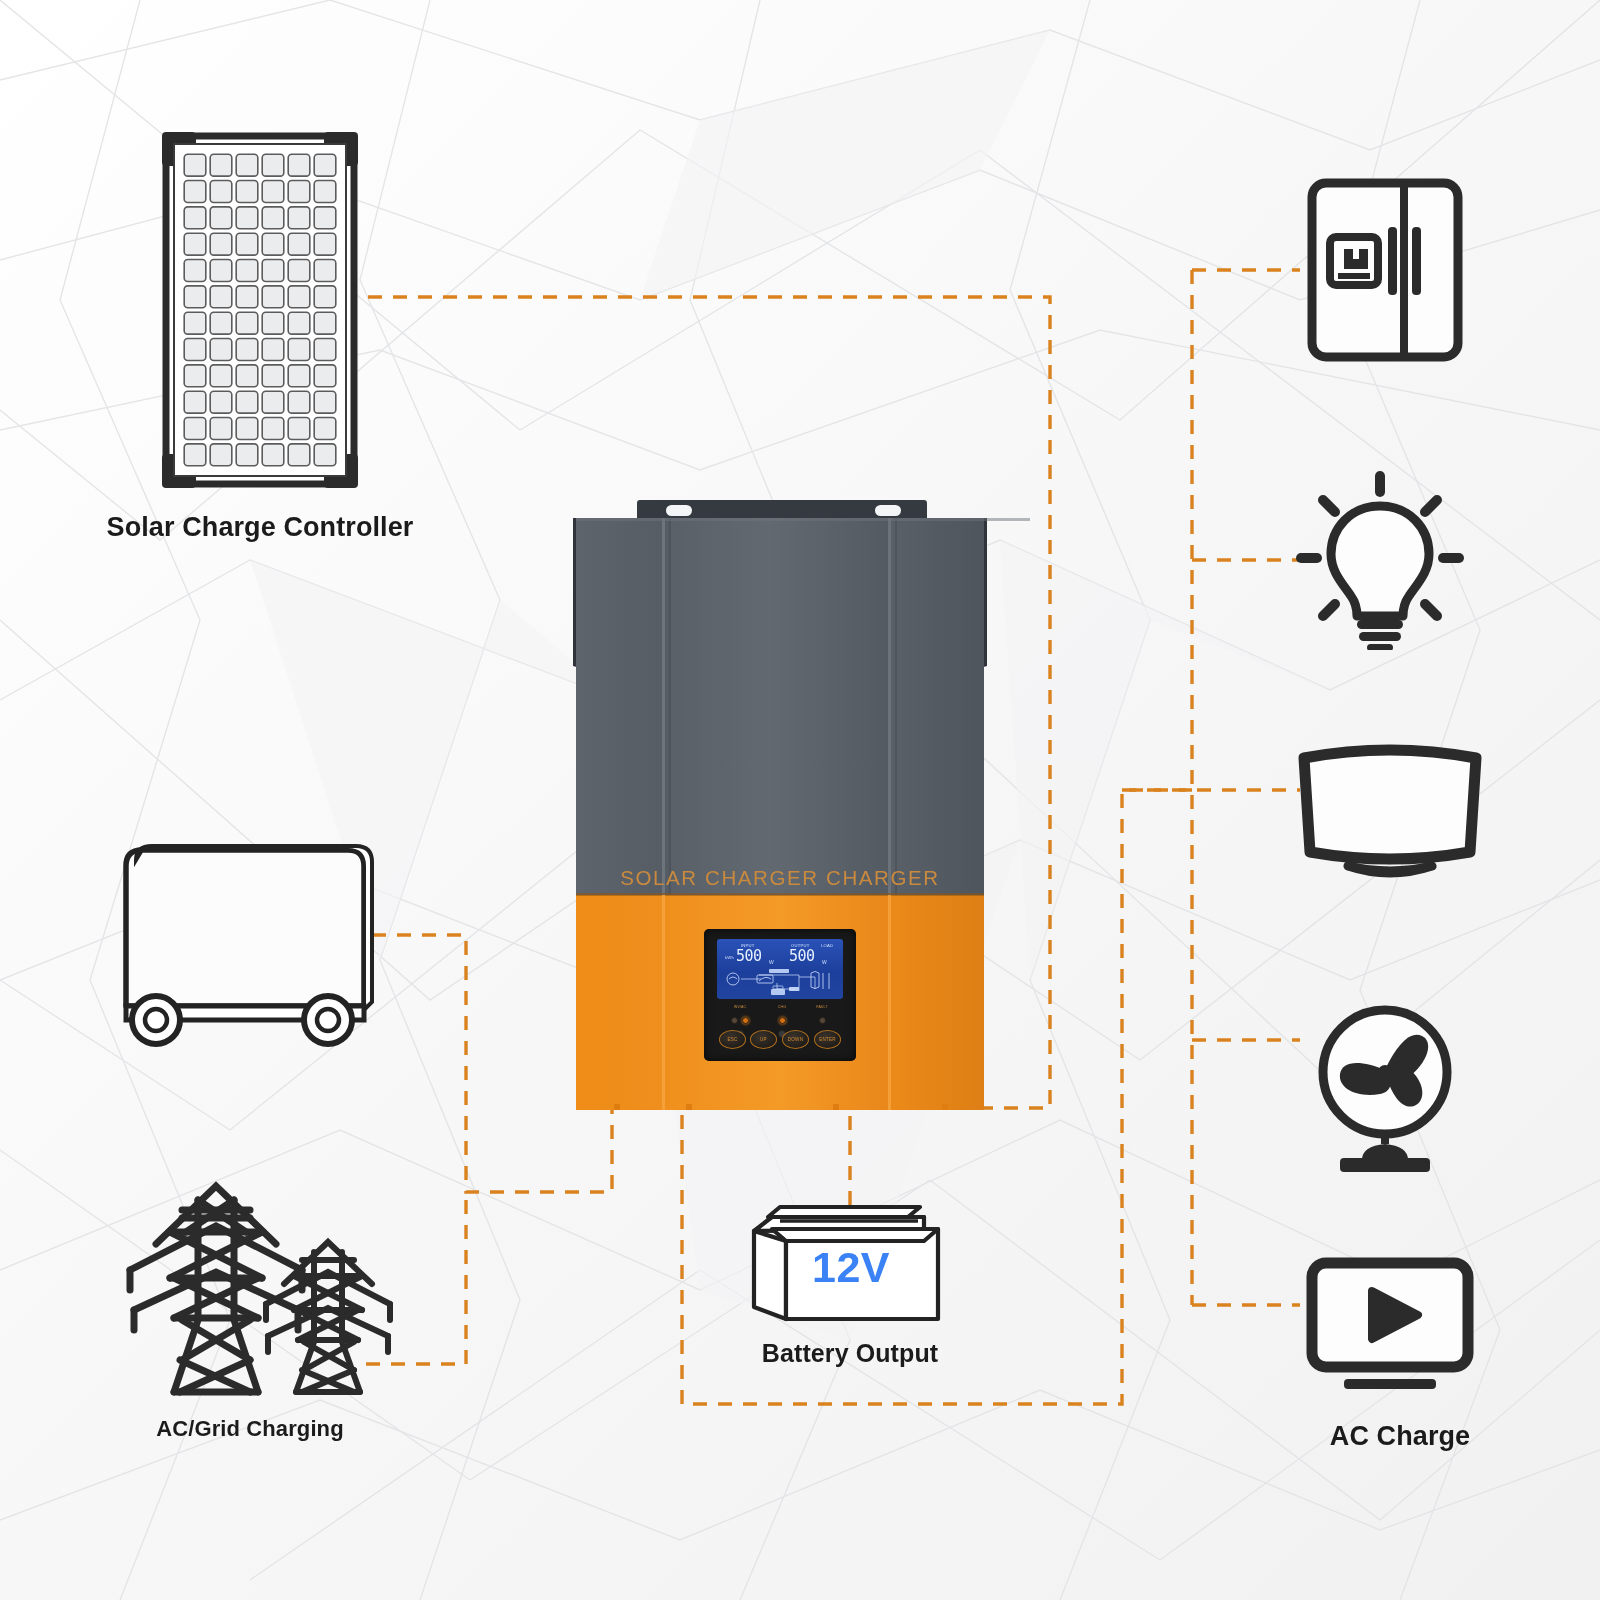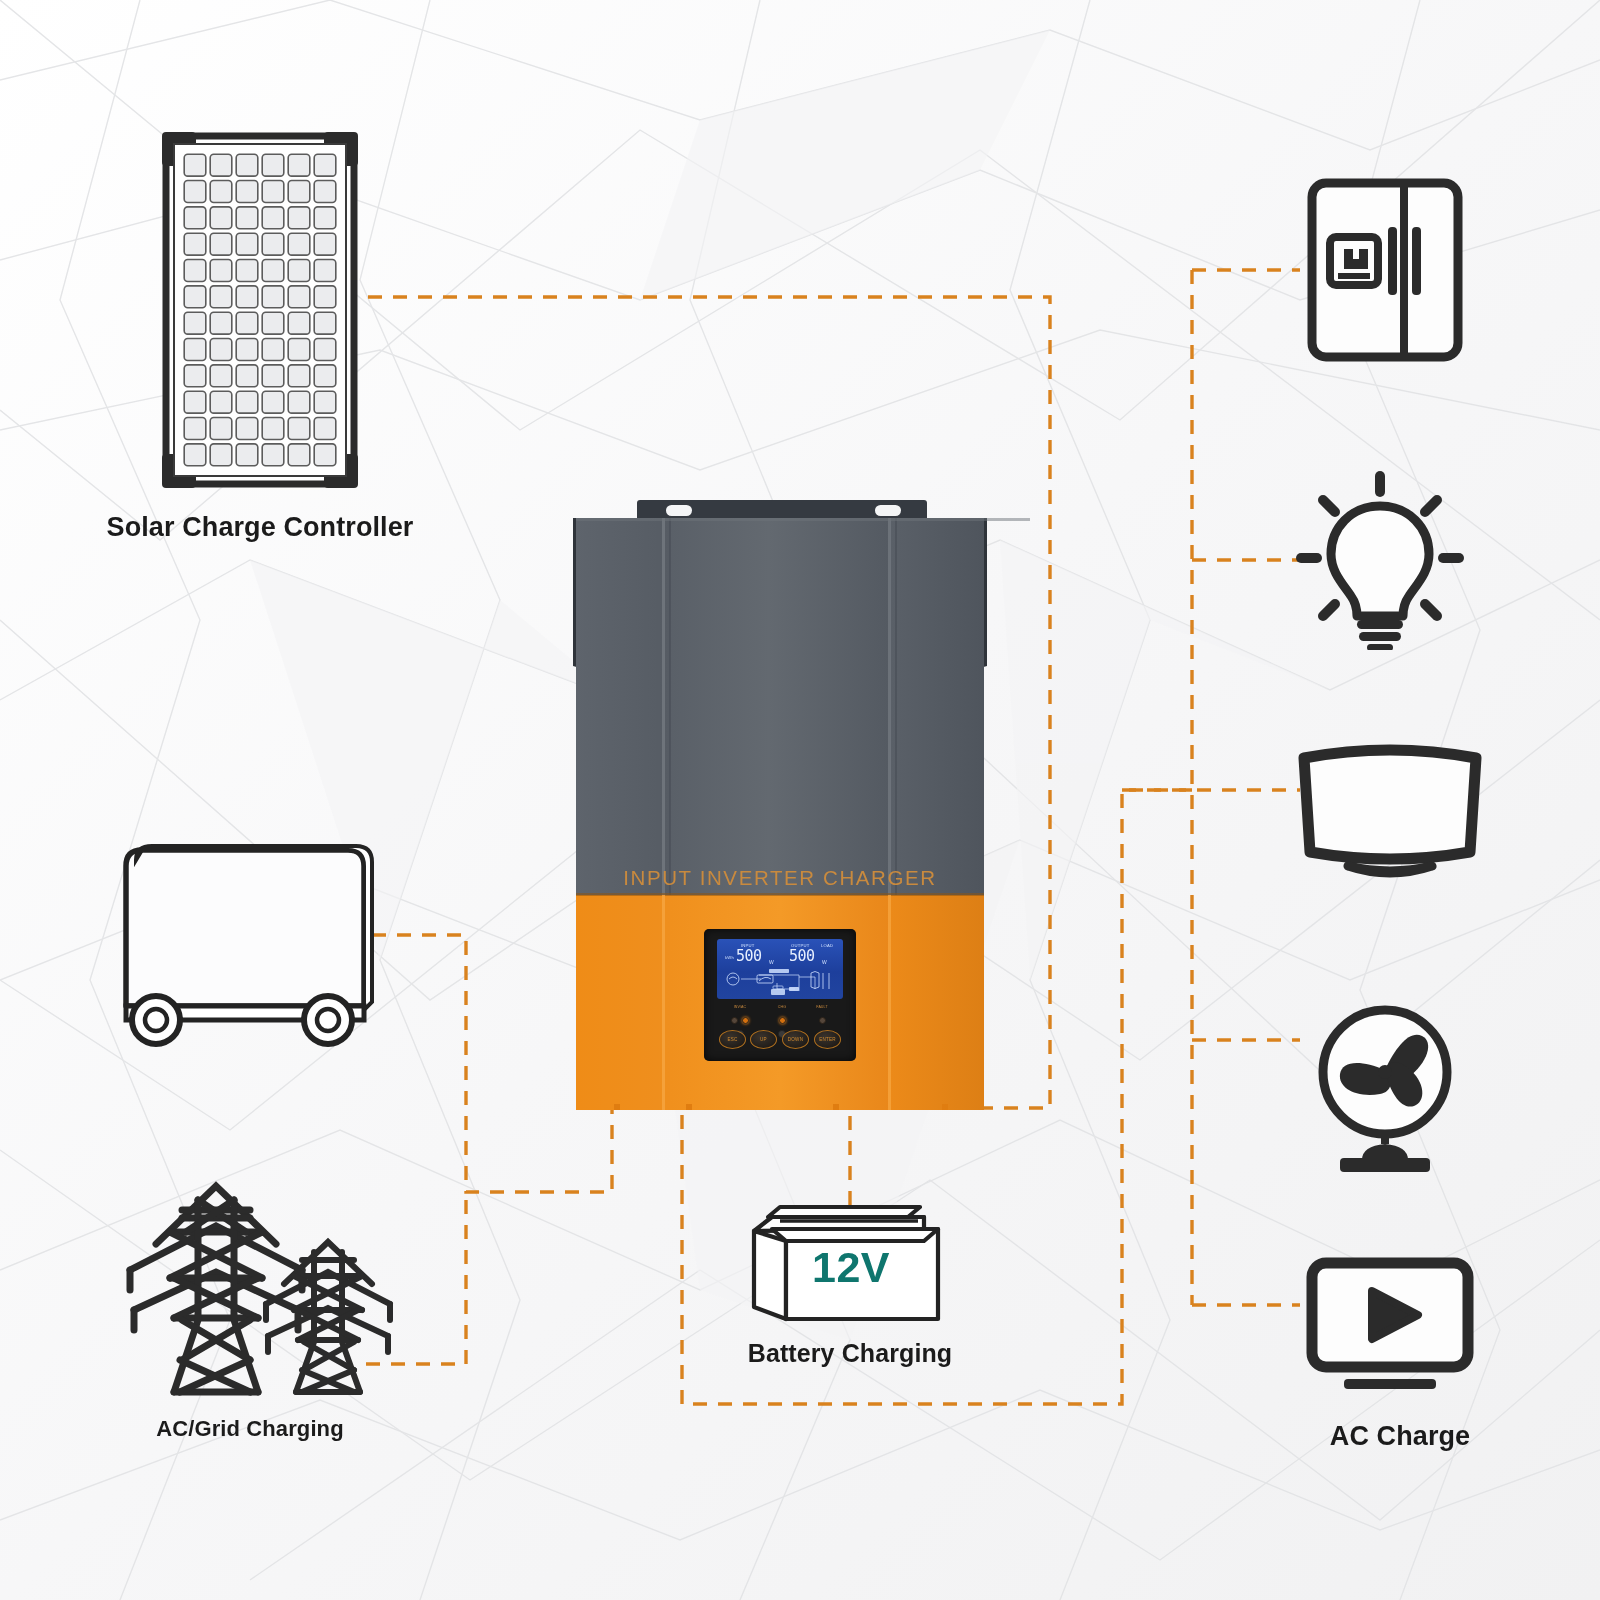--- a/index.html
+++ b/index.html
@@ -62,21 +62,21 @@
   #grid-node { left: 70px; top: 1160px; width: 360px; }
 
   
   #battery-node { left: 720px; top: 1195px; width: 260px; }
   .battery-12v {
     position: absolute;
     left: 92px;
     top: 48px;
     font-size: 43px;
     font-weight: bold;
-    color: #0f766e;
+    color: #3b82f6;
     letter-spacing: 0.5px;
   }
 
   
   #fridge-node   { left: 1300px; top: 175px;  width: 190px; }
   #bulb-node     { left: 1295px; top: 470px;  width: 190px; }
   #tv-node       { left: 1290px; top: 740px;  width: 200px; }
   #fan-node      { left: 1300px; top: 1000px; width: 190px; }
   #acout-node    { left: 1300px; top: 1255px; width: 200px; }
 
@@ -425,21 +425,21 @@
           <polygon points="34,36 34,112 66,124 66,46"></polygon>
           <polygon points="66,46 66,124 218,124 218,34 204,34"></polygon>
           <polygon points="66,46 204,46 218,34 52,34"></polygon>
         </g>
         <g stroke="#232323" stroke-width="3.4" fill="none">
           <line x1="60" y1="26" x2="198" y2="26"></line>
         </g>
       </svg>
       <div class="battery-12v">12V</div>
     </div>
-    <div class="node-label lbl-battery">Battery Charging</div>
+    <div class="node-label lbl-battery">Battery Output</div>
   </div>
 
   <div class="node" id="fridge-node">
     <svg viewBox="0 0 170 190" width="170" height="190">
       <rect x="12" y="8" width="146" height="174" rx="14" fill="#fdfdfd" stroke="#2b2b2b" stroke-width="9"></rect>
       <line x1="104" y1="12" x2="104" y2="178" stroke="#2b2b2b" stroke-width="8"></line>
       <rect x="88" y="52" width="9" height="68" rx="4" fill="#2b2b2b"></rect>
       <rect x="112" y="52" width="9" height="68" rx="4" fill="#2b2b2b"></rect>
       <rect x="30" y="62" width="48" height="48" rx="6" fill="none" stroke="#2b2b2b" stroke-width="8"></rect>
       <path d="M44 74 h9 v10 h6 v-10 h9 v20 h-24 z" fill="#2b2b2b"></path>
@@ -558,21 +558,21 @@
       <rect x="358" y="425" width="3" height="215" fill="#f6a53f" opacity="0.8"></rect>
 
       <g fill="#e07d10">
         <rect x="84" y="634" width="6" height="12"></rect>
         <rect x="156" y="634" width="6" height="12"></rect>
         <rect x="303" y="634" width="6" height="12"></rect>
         <rect x="412" y="634" width="6" height="12"></rect>
       </g>
     </svg>
 
-    <div class="inv-brand">INPUT INVERTER CHARGER</div>
+    <div class="inv-brand">SOLAR CHARGER CHARGER</div>
 
     <div class="lcd-wrap">
       <div class="lcd-screen">
         <span class="lcd-tick" style="left:24px; top:4px;">INPUT</span>
         <span class="lcd-tick" style="left:74px; top:4px;">OUTPUT</span>
         <span class="lcd-tick" style="left:104px; top:4px;">LOAD</span>
         <span class="lcd-tick" style="left:8px; top:16px;">kWh</span>
         <span class="lcd-val" style="left:19px; top:10px;">500</span>
         <span class="lcd-unit" style="left:52px; top:20px;">W</span>
         <span class="lcd-val" style="left:72px; top:10px;">500</span>

